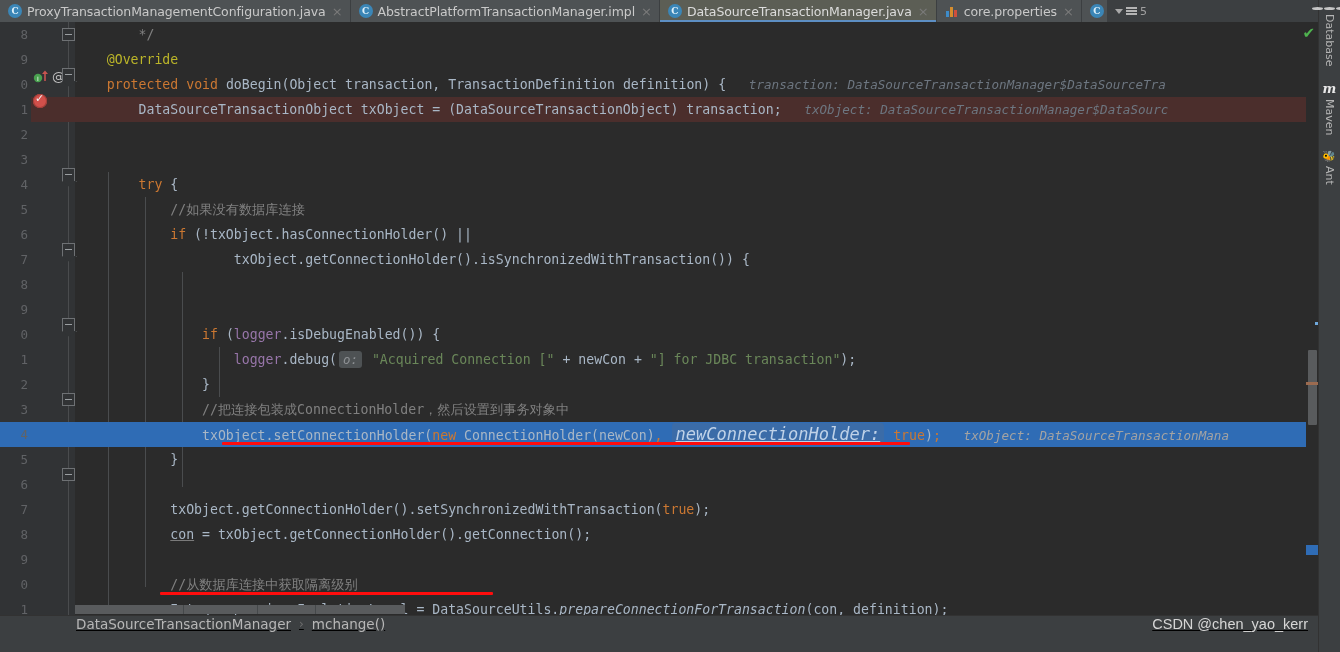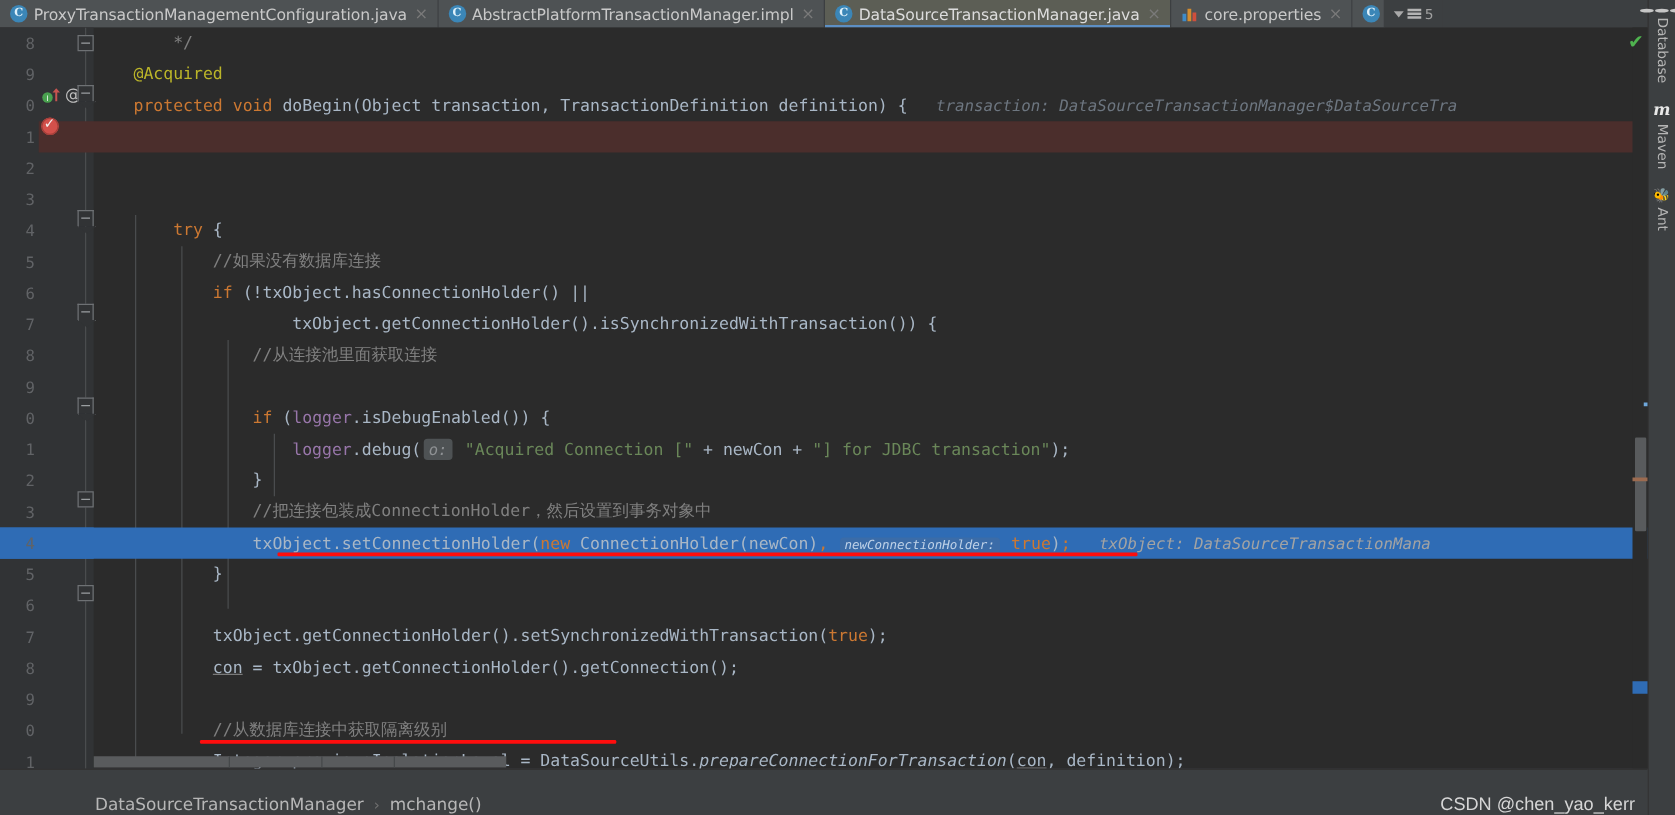--- a/index.html
+++ b/index.html
@@ -131,22 +131,22 @@
   .cmt  { color: #808080; }
   .str  { color: #6a8759; }
   .ann  { color: #bbb529; }
   .fld  { color: #9876aa; }
   .stat { font-style: italic; }
   .id   { color: #a9b7c6; }
   .under{ color: #a9b7c6; text-decoration: underline; text-decoration-color:#7a7a7a; }
   .hint { color: #6d7680; font-style: italic; font-size: 12.6px; }
   .row.sel-row .hint { color: #a3a3a3; }
   .pbadge {
-    background:#4e5254; color:#9fa3a6; font-style:italic; font-size:10px;
-    border-radius:3px; padding:1px 4px; margin:0 1px;
+    background:#4e5254; color:#9fa3a6; font-style:italic; font-size:17px;
+    border-radius:3px; padding:1px 4px; margin:0 1px;text-decoration:underline;
   }
   .obadge {
     background:#4e5254; color:#8e9194; font-style:italic; font-size:12.4px;
     border-radius:3px; padding:1px 4px; margin:0 2px;
   }
   .row.sel-row .pbadge { background:#3b6ca8; color:#bfd2e8; }
 
   
   .g-ico { position: absolute; }
   .bpmark {
@@ -178,22 +178,23 @@
   .hsep { position:absolute; top:0; width:1px; height:9px; background:#45484a; }
 
   .check-ok {
     position:absolute; right:25px; top:26px; color:#4fb34f;
     font-size:15px; line-height:1; font-weight:bold;
   }
 
   
   .statusbar {
     position: absolute; left: 0; bottom: 0; width: 1318px; height: 37px;
-    background: #3c3f41; display: flex; align-items: flex-end;
+    background: #3c3f41; display: flex; align-items: flex-start;
     border-top: 1px solid #323232;
+    text-decoration: underline;
   }
   .crumbs {
     margin-left: 76px; display: flex; align-items: center; gap: 8px;
     font-size: 13.5px; color: #b7b7b7;
   }
   .crumb-sep { color: #6e6e6e; font-size: 12px; }
   .watermark {
     margin-left: auto; margin-right: 10px;
     font-size: 14.5px; color: #d6d6d6;
     font-family: "Liberation Sans", sans-serif;
@@ -272,30 +273,30 @@
     <div class="gutter-bg"></div>
     <div class="foldline"></div>
 
     <div class="guide" style="left:108px; top:150px; height:440px;"></div>
     <div class="guide" style="left:145px; top:175px; height:390px;"></div>
     <div class="guide" style="left:182px; top:250px; height:215px;"></div>
     <div class="guide" style="left:219px; top:325px; height:50px;"></div>
 
     <div class="codearea">
         <div class="row"><span class="lnum">8</span><span class="code"><span class="id">        </span><span class="cmt">*/</span></span></div>
-        <div class="row"><span class="lnum">9</span><span class="code"><span class="id">    </span><span class="ann">@Acquired</span></span></div>
+        <div class="row"><span class="lnum">9</span><span class="code"><span class="id">    </span><span class="ann">@Override</span></span></div>
         <div class="row"><span class="lnum">0</span><span class="code"><span class="id">    </span><span class="kw">protected</span><span class="id"> </span><span class="kw">void</span><span class="id"> </span><span class="id">doBegin</span><span class="id">(Object transaction, TransactionDefinition definition) {</span><span class="hint">   transaction: DataSourceTransactionManager$DataSourceTra</span></span></div>
-        <div class="row"><div class="rowbg bp"></div><span class="lnum">1</span></div>
+        <div class="row"><div class="rowbg bp"></div><span class="lnum">1</span><span class="code"><span class="id">        DataSourceTransactionObject txObject = (DataSourceTransactionObject) transaction;</span><span class="hint">   txObject: DataSourceTransactionManager$DataSourc</span></span></div>
         <div class="row"><span class="lnum">2</span></div>
         <div class="row"><span class="lnum">3</span><span class="code"></span></div>
         <div class="row"><span class="lnum">4</span><span class="code"><span class="id">        </span><span class="kw">try</span><span class="id"> {</span></span></div>
         <div class="row"><span class="lnum">5</span><span class="code"><span class="cmt">            //如果没有数据库连接</span></span></div>
         <div class="row"><span class="lnum">6</span><span class="code"><span class="id">            </span><span class="kw">if</span><span class="id"> (!txObject.hasConnectionHolder() ||</span></span></div>
         <div class="row"><span class="lnum">7</span><span class="code"><span class="id">                    txObject.getConnectionHolder().isSynchronizedWithTransaction()) {</span></span></div>
-        <div class="row"><span class="lnum">8</span><span class="code"><span class="cmt">                //从连接池里面获取连接</span></span></div>
+        <div class="row"><span class="lnum">8</span></div>
         <div class="row"><span class="lnum">9</span></div>
         <div class="row"><span class="lnum">0</span><span class="code"><span class="id">                </span><span class="kw">if</span><span class="id"> (</span><span class="fld">logger</span><span class="id">.isDebugEnabled()) {</span></span></div>
         <div class="row"><span class="lnum">1</span><span class="code"><span class="id">                    </span><span class="fld">logger</span><span class="id">.debug(</span><span class="obadge">o:</span><span class="str"> "Acquired Connection ["</span><span class="id"> + newCon + </span><span class="str">"] for JDBC transaction"</span><span class="id">);</span></span></div>
         <div class="row"><span class="lnum">2</span><span class="code"><span class="id">                }</span></span></div>
         <div class="row"><span class="lnum">3</span><span class="code"><span class="cmt">                //把连接包装成ConnectionHolder，然后设置到事务对象中</span></span></div>
         <div class="row sel-row"><div class="sel-gut"></div><div class="rowbg sel"></div><span class="lnum">4</span><span class="code"><span class="id">                txObject.setConnectionHolder(</span><span class="kw">new</span><span class="id"> ConnectionHolder(newCon)</span><span class="kw">,</span><span class="id"> </span><span class="pbadge">newConnectionHolder:</span><span class="id"> </span><span class="kw">true</span><span class="id">)</span><span class="kw">;</span><span class="hint">   txObject: DataSourceTransactionMana</span></span></div>
         <div class="row"><span class="lnum">5</span><span class="code"><span class="id">            }</span></span></div>
         <div class="row"><span class="lnum">6</span><span class="code"></span></div>
         <div class="row"><span class="lnum">7</span><span class="code"><span class="id">            txObject.getConnectionHolder().setSynchronizedWithTransaction(</span><span class="kw">true</span><span class="id">);</span></span></div>
         <div class="row"><span class="lnum">8</span><span class="code"><span class="id">            </span><span class="under">con</span><span class="id"> = txObject.getConnectionHolder().getConnection();</span></span></div>

